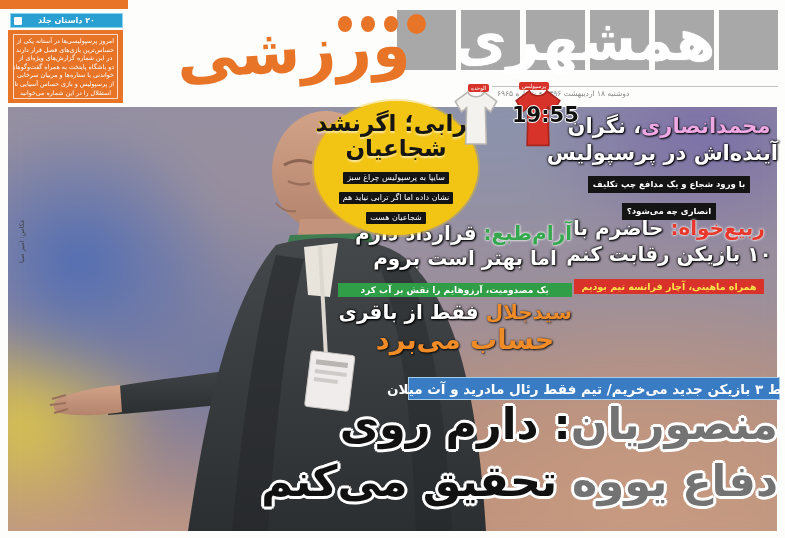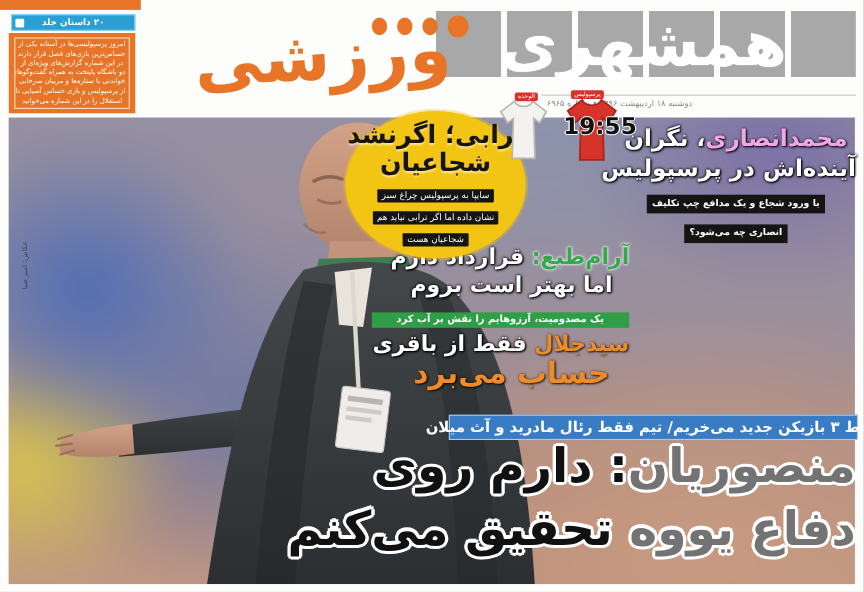--- a/index.html
+++ b/index.html
@@ -192,20 +192,27 @@
 
   <div class="abs story st-ansari">
     <div class="l1">
       <span class="pink">محمدانصاری</span><span class="w">، نگران</span>
     </div>
     <div class="l2 w">آینده‌اش در پرسپولیس</div>
     <div><span class="substrip dark">با ورود شجاع و یک مدافع چپ تکلیف</span></div>
     <div><span class="substrip dark">انصاری چه می‌شود؟</span></div>
   </div>
 
+  <div class="abs story st-rabi">
+    <div class="l1">
+      <span class="red">ربیع‌خواه:</span><span class="w"> حاضرم با</span>
+    </div>
+    <div class="l2 w">۱۰ بازیکن رقابت کنم</div>
+    <div style="margin-top:3px;"><span class="substrip redbg">همراه ماهینی، آچار فرانسه تیم بودیم</span></div>
+  </div>
 
 
   <div class="abs story st-aram">
     <div class="l1">
       <span class="green">آرام‌طبع:</span><span class="w"> قرارداد دارم</span>
     </div>
     <div class="l2 w">اما بهتر است بروم</div>
     <div style="margin-top:3px;"><span class="substrip greenbg">یک مصدومیت، آرزوهایم را نقش بر آب کرد</span></div>
   </div>
 

